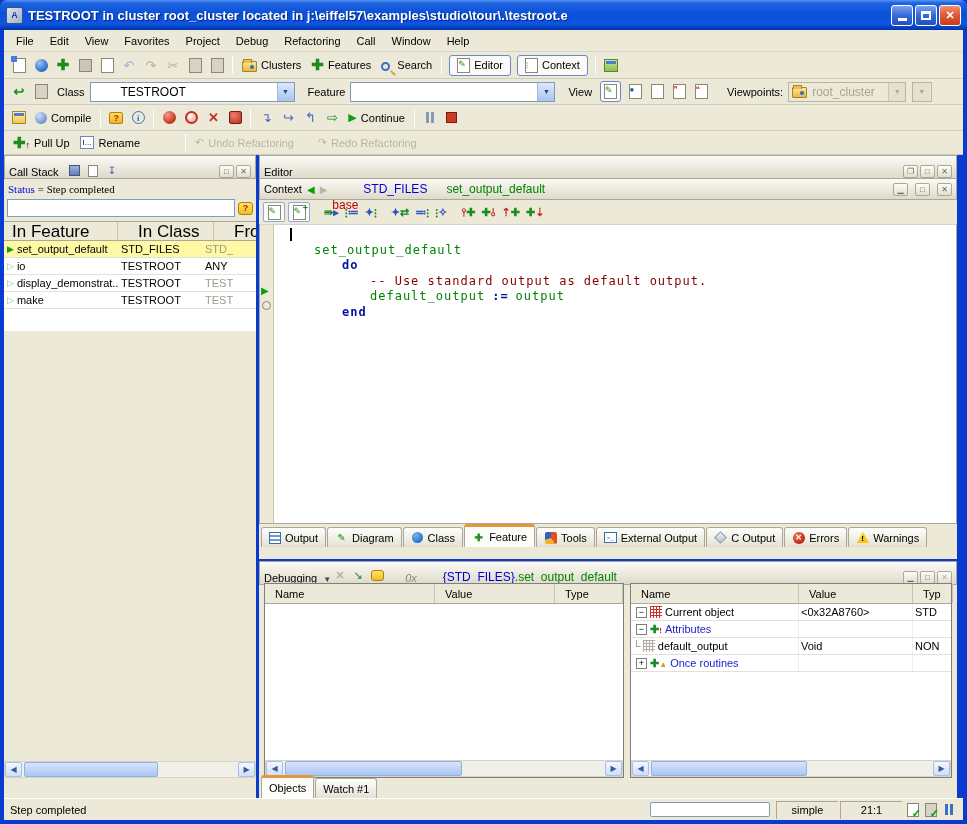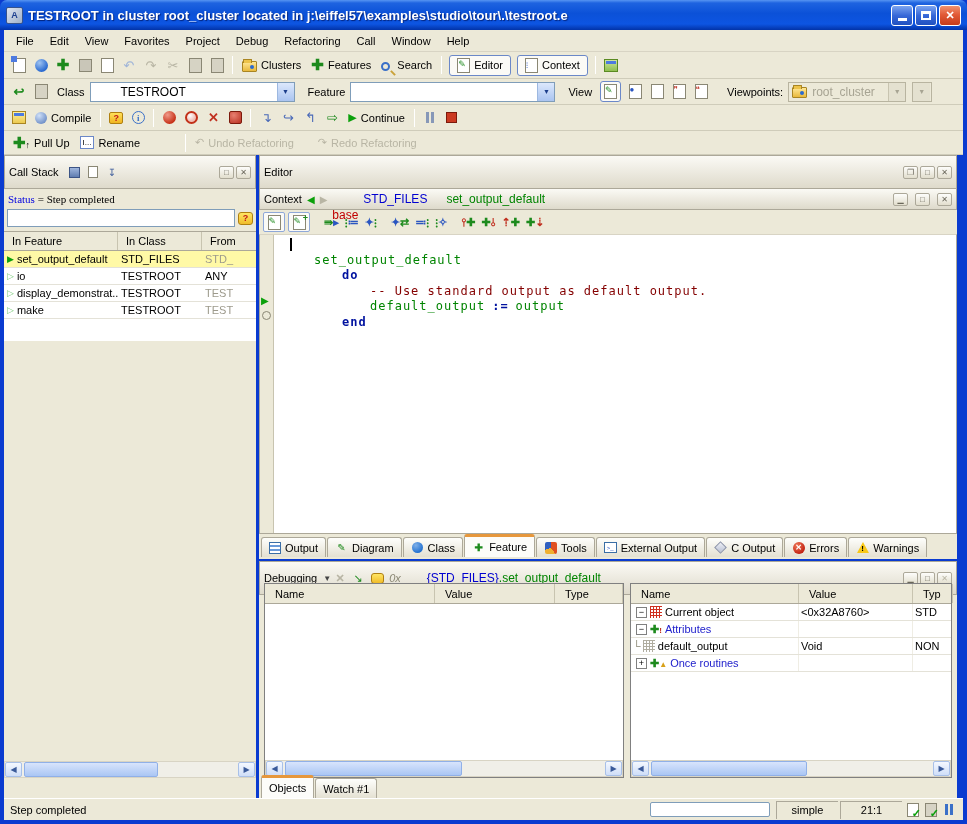--- a/index.html
+++ b/index.html
@@ -72,39 +72,39 @@
   .stop-sq { width:11px; height:11px; background:#cb3a22; border:1px solid #7c1a0c; }
   .info-c { width:13px; height:13px; border-radius:50%; border:1px solid #3a70c8; color:#3a70c8; font-size:9px;
     font-weight:bold; display:flex; align-items:center; justify-content:center; font-family:"Liberation Serif",serif; }
   .badge-q { width:14px; height:12px; background:linear-gradient(180deg,#ffe05a,#f0b420); border:1px solid #b08010;
     border-radius:2px; color:#c01818; font-size:9px; font-weight:bold; display:flex; align-items:center; justify-content:center; }
   .renbox { border:1px solid #6b88c8; background:#fff; font-size:8px; padding:0 2px; height:13px; display:flex; align-items:center; }
   .yellow-win { width:14px; height:13px; background:linear-gradient(180deg,#fef0a0,#ecca50); border:1px solid #a98522; position:relative; }
   .yellow-win::before { content:""; position:absolute; top:1px; left:1px; right:1px; height:3px; background:#4d7ae0; }
 
   
-  .panelbar { height:34px; background:linear-gradient(180deg,#fbfaf5,#dedacb); border:1px solid #aca899;
-    display:flex; align-items:center; padding:0 4px; }
+  .panelbar { height:24px; background:linear-gradient(180deg,#fbfaf5,#dedacb); border:1px solid #aca899;
+    display:flex; align-items:flex-end; padding:0 4px; }
   .panelbar .ptitle { font-size:11px; margin-right:6px; }
   .mini-btn { width:15px; height:13px; margin-left:2px; border:1px solid #aca899; border-radius:2px;
     background:linear-gradient(180deg,#fdfdfb,#e2decd); display:flex; align-items:center; justify-content:center;
     font-size:8px; color:#6a675a; }
   .spacer { flex:1; }
 
   
   .leftdock { position:absolute; left:4px; top:155px; width:252px; height:643px; background:#ece9d8; }
   .cs-status { padding:4px 4px 2px 4px; font-size:11px;font-family:Liberation Serif, serif; }
   .cs-status .blue { color:#0000e0; }
   .cs-filter { display:flex; align-items:center; gap:3px; padding:2px 3px; }
   .cs-filter input { flex:1; height:18px; border:1px solid #7f9db9; font-size:11px; padding:0 3px; font-family:inherit; }
   .bubble { width:15px; height:13px; background:linear-gradient(180deg,#ffe564,#f0bc2a); border:1px solid #b08010;
     border-radius:3px; color:#c01818; font-size:9px; font-weight:bold; display:flex; align-items:center; justify-content:center; }
   .cs-table { margin-top:2px; border-top:1px solid #aca899; background:#fff; overflow:hidden; height:110px; }
   .cs-hrow, .cs-row { display:grid; grid-template-columns:114px 84px 62px; height:17px; align-items:center; }
-  .cs-hrow { background:#ece9d8; border-bottom:1px solid #aca899; height:19px; font-size:11px; }
+  .cs-hrow { background:#ece9d8; border-bottom:1px solid #aca899; height:19px; font-size:17px;gap:12px; }
   .cs-hrow div { padding-left:8px; border-right:1px solid #c8c4b0; height:100%; display:flex; align-items:center; }
   .cs-row { border-bottom:1px solid #e4e2d8; font-size:11px; }
   .cs-row > div { padding-left:3px; white-space:nowrap; overflow:hidden; border-right:1px solid #efedे4; }
   .cs-row .feat { display:flex; align-items:center; gap:3px; }
   .cs-row.current { background:#fff9a6; }
   .arrow-run { color:#0ba00b; font-size:9px; }
   .arrow-hollow { color:#0ba00b; font-size:9px; opacity:.55; }
   .gray-txt { color:#9d9a8c; }
   .dock-hscroll { position:absolute; bottom:20px; left:0; width:252px; }
 
@@ -609,21 +609,21 @@
 
   <div class="debug-panel">
     <div class="panelbar">
       <span class="ptitle">Debugging</span>
       <span style="font-size:8px;color:#444;">▼</span>
       <span class="i" style="width:14px;color:#b8b5a4;font-weight:bold;font-size:11px;">✕</span>
       <span class="i" style="width:14px;color:#1d8a1d;font-size:11px;">↘</span>
       <span class="i" style="width:16px;">
           <span class="bubble" style="width:13px;height:11px;">&nbsp;</span>
         </span>
-      <span style="color:#8a8774;margin-left:2px;font-style:italic;">0x</span>
+      <span style="color:#8a8774;margin-left:18px;font-style:italic;">0x</span>
       <span style="margin-left:26px;">
         <span class="dbg-expr-class">{STD_FILES}</span><span class="dbg-expr-feat">.set_output_default</span>
       </span>
       <span class="spacer"></span>
       <span class="mini-btn">▁</span>
       <span class="mini-btn">□</span>
       <span class="mini-btn" style="color:#b8b5a4;">✕</span>
     </div>
     <div class="dbg-body">
 

